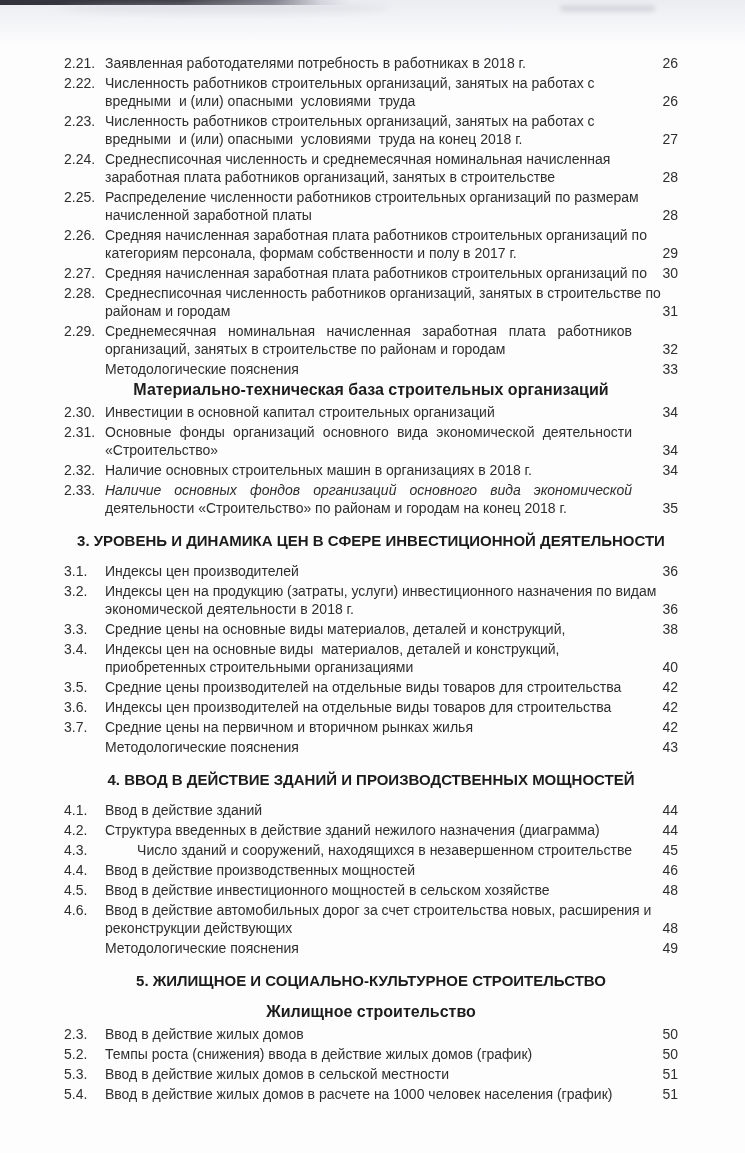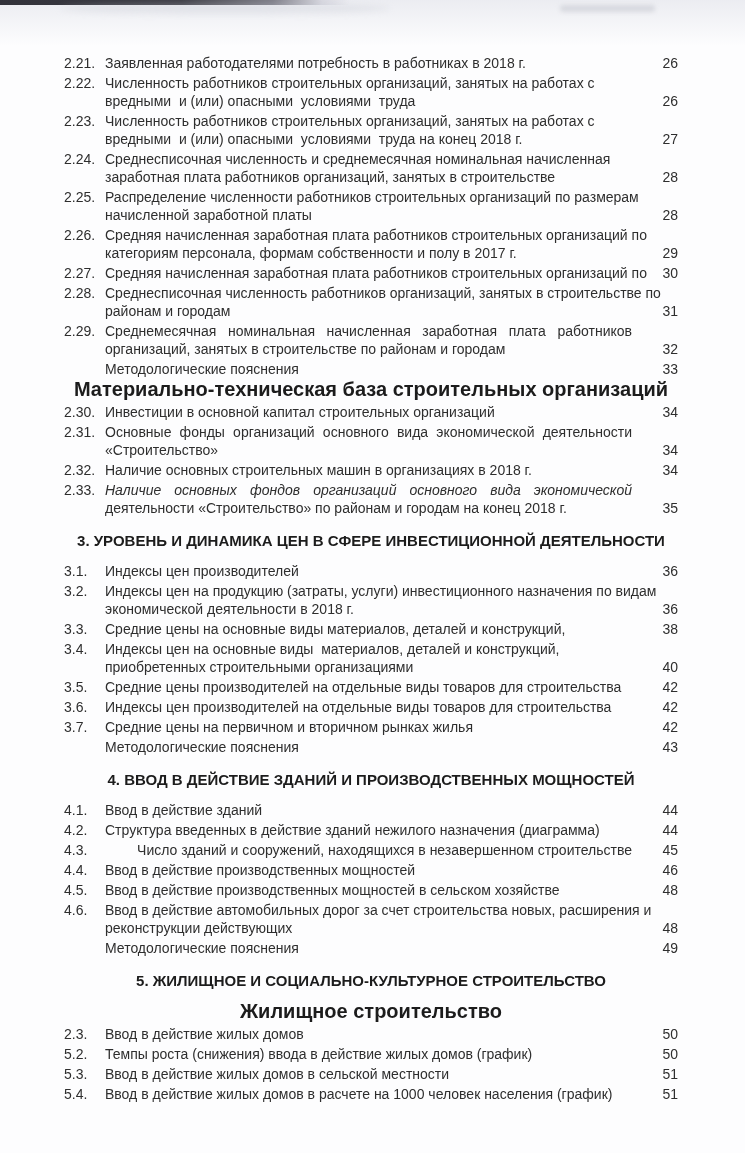--- a/index.html
+++ b/index.html
@@ -53,21 +53,21 @@
   }
   .pg{
     flex:0 0 46px;
     text-align:right;
     align-self:flex-end;
   }
   .heading{
     text-align:center;
     font-weight:bold;
     color:#1c1c1c;
-    font-size:20px;line-height:19px;
+    font-size:16px;line-height:19px;
   }
   .heading.chapter{
     font-size:15px;
     margin:14px 0 12px;
   }
   .heading.subsection{
     margin:2px 0 4px;
   }
 </style>
 </head>
@@ -270,21 +270,21 @@
       <div class="row">
         <span class="num">4.4.</span>
         <span class="txt">
           <span class="line" style="display: block;">Ввод в действие производственных мощностей</span>
         </span>
         <span class="pg">46</span>
       </div>
       <div class="row">
         <span class="num">4.5.</span>
         <span class="txt">
-          <span class="line" style="display: block;">Ввод в действие производственных мощностей в сельском хозяйстве</span>
+          <span class="line" style="display: block;">Ввод в действие инвестиционного мощностей в сельском хозяйстве</span>
         </span>
         <span class="pg">48</span>
       </div>
       <div class="row">
         <span class="num">4.6.</span>
         <span class="txt">
           <span class="line" style="display: block;">Ввод в действие автомобильных дорог за счет строительства новых, расширения и</span>
           <span class="line" style="display: block;">реконструкции действующих</span>
         </span>
         <span class="pg">48</span>

